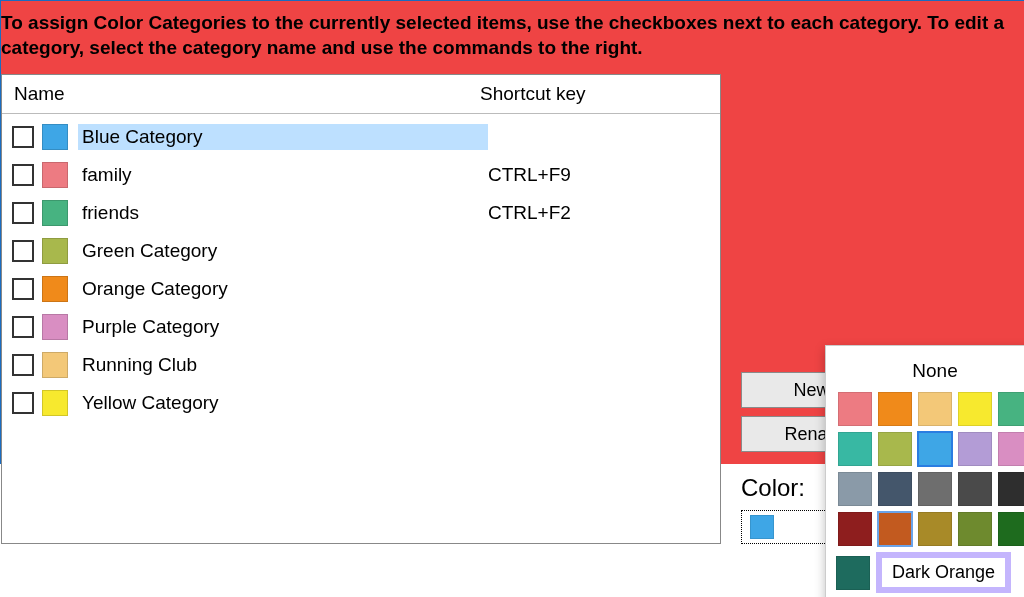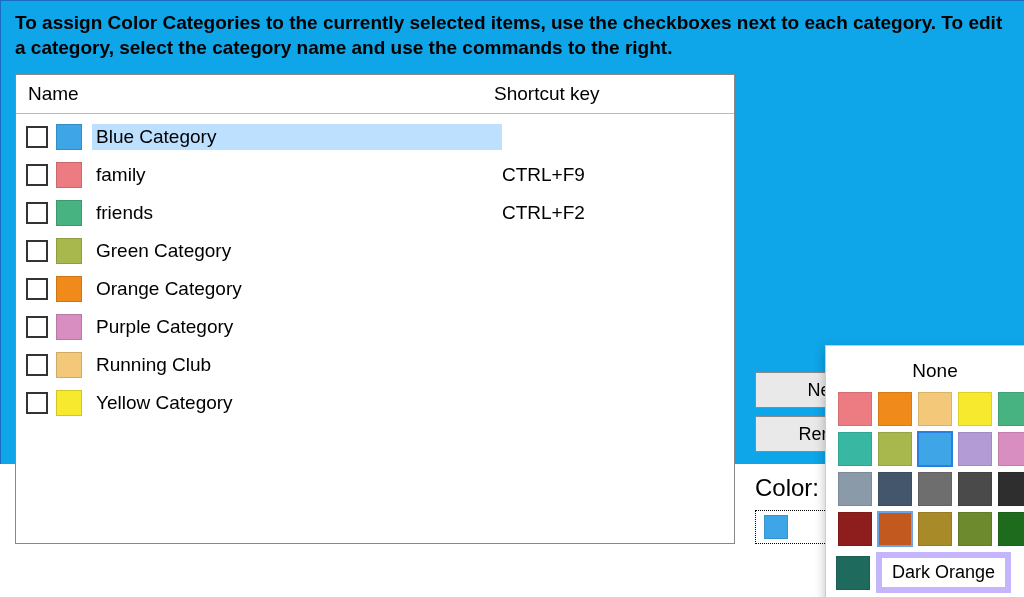--- a/index.html
+++ b/index.html
@@ -8,22 +8,22 @@
       font-size: 18px;
       background: #fff;
       width: 1024px;
       height: 597px;
       overflow: hidden;
     }
     .dialog {
       border: 1px solid #1a6cc0;
       border-right: none;
       border-bottom: none;
-      padding: 10px 14px;
-      background: #0ea5e9;
+      padding: 10px 0;
+      background: #ef4444;
       width: 1024px;
       height: 464px;
       position: relative;
     }
     .instructions {
       font-size: 19px;
       color: #000;
       line-height: 1.3;
       margin-bottom: 14px;
       font-weight: 600;

